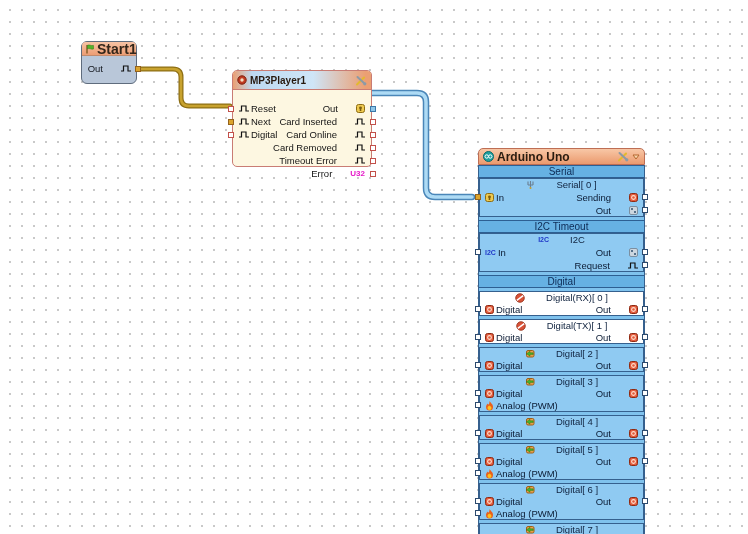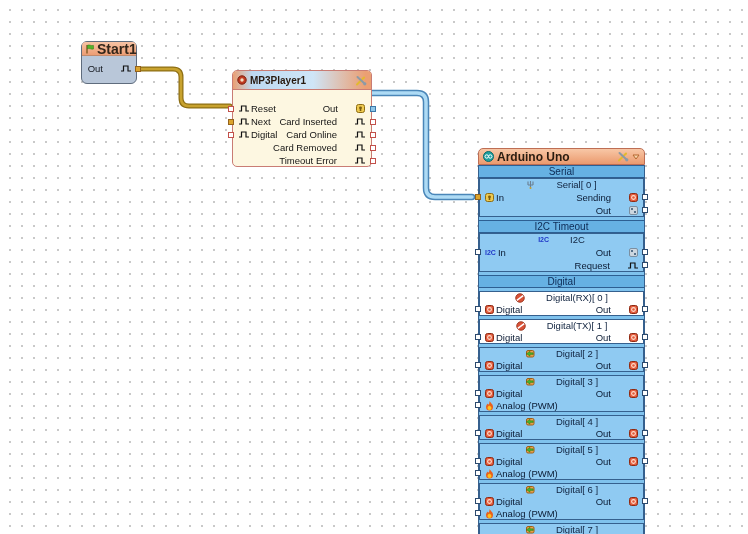--- a/index.html
+++ b/index.html
@@ -180,20 +180,27 @@
       </div>
       <div class="mrow">
         <span class="lbl-r">
           <span>Timeout Error</span>
           <svg class="ic" width="10" height="7" viewBox="0 0 10 7">
               <path d="M0 6h2.5V1h4.5v5H10" fill="none" stroke="#111" stroke-width="1.2"></path>
             </svg>
         </span>
         <span class="pin pin-r"></span>
       </div>
+      <div class="mrow">
+        <span class="lbl-r">
+          <span>Error</span>
+          <span class="u32">U32</span>
+        </span>
+        <span class="pin pin-r"></span>
+      </div>
     </div>
   </div>
 
   <div class="block" id="arduino-block">
     <div class="ard-header">
       <svg class="ic" width="11" height="11" viewBox="0 0 11 11">
           <circle cx="5.5" cy="5.5" r="5" fill="#1fa0a0" stroke="#0d6868"></circle>
           <circle cx="3.7" cy="5.5" r="1.7" fill="none" stroke="#fff" stroke-width="1"></circle>
           <circle cx="7.3" cy="5.5" r="1.7" fill="none" stroke="#fff" stroke-width="1"></circle>
         </svg>

